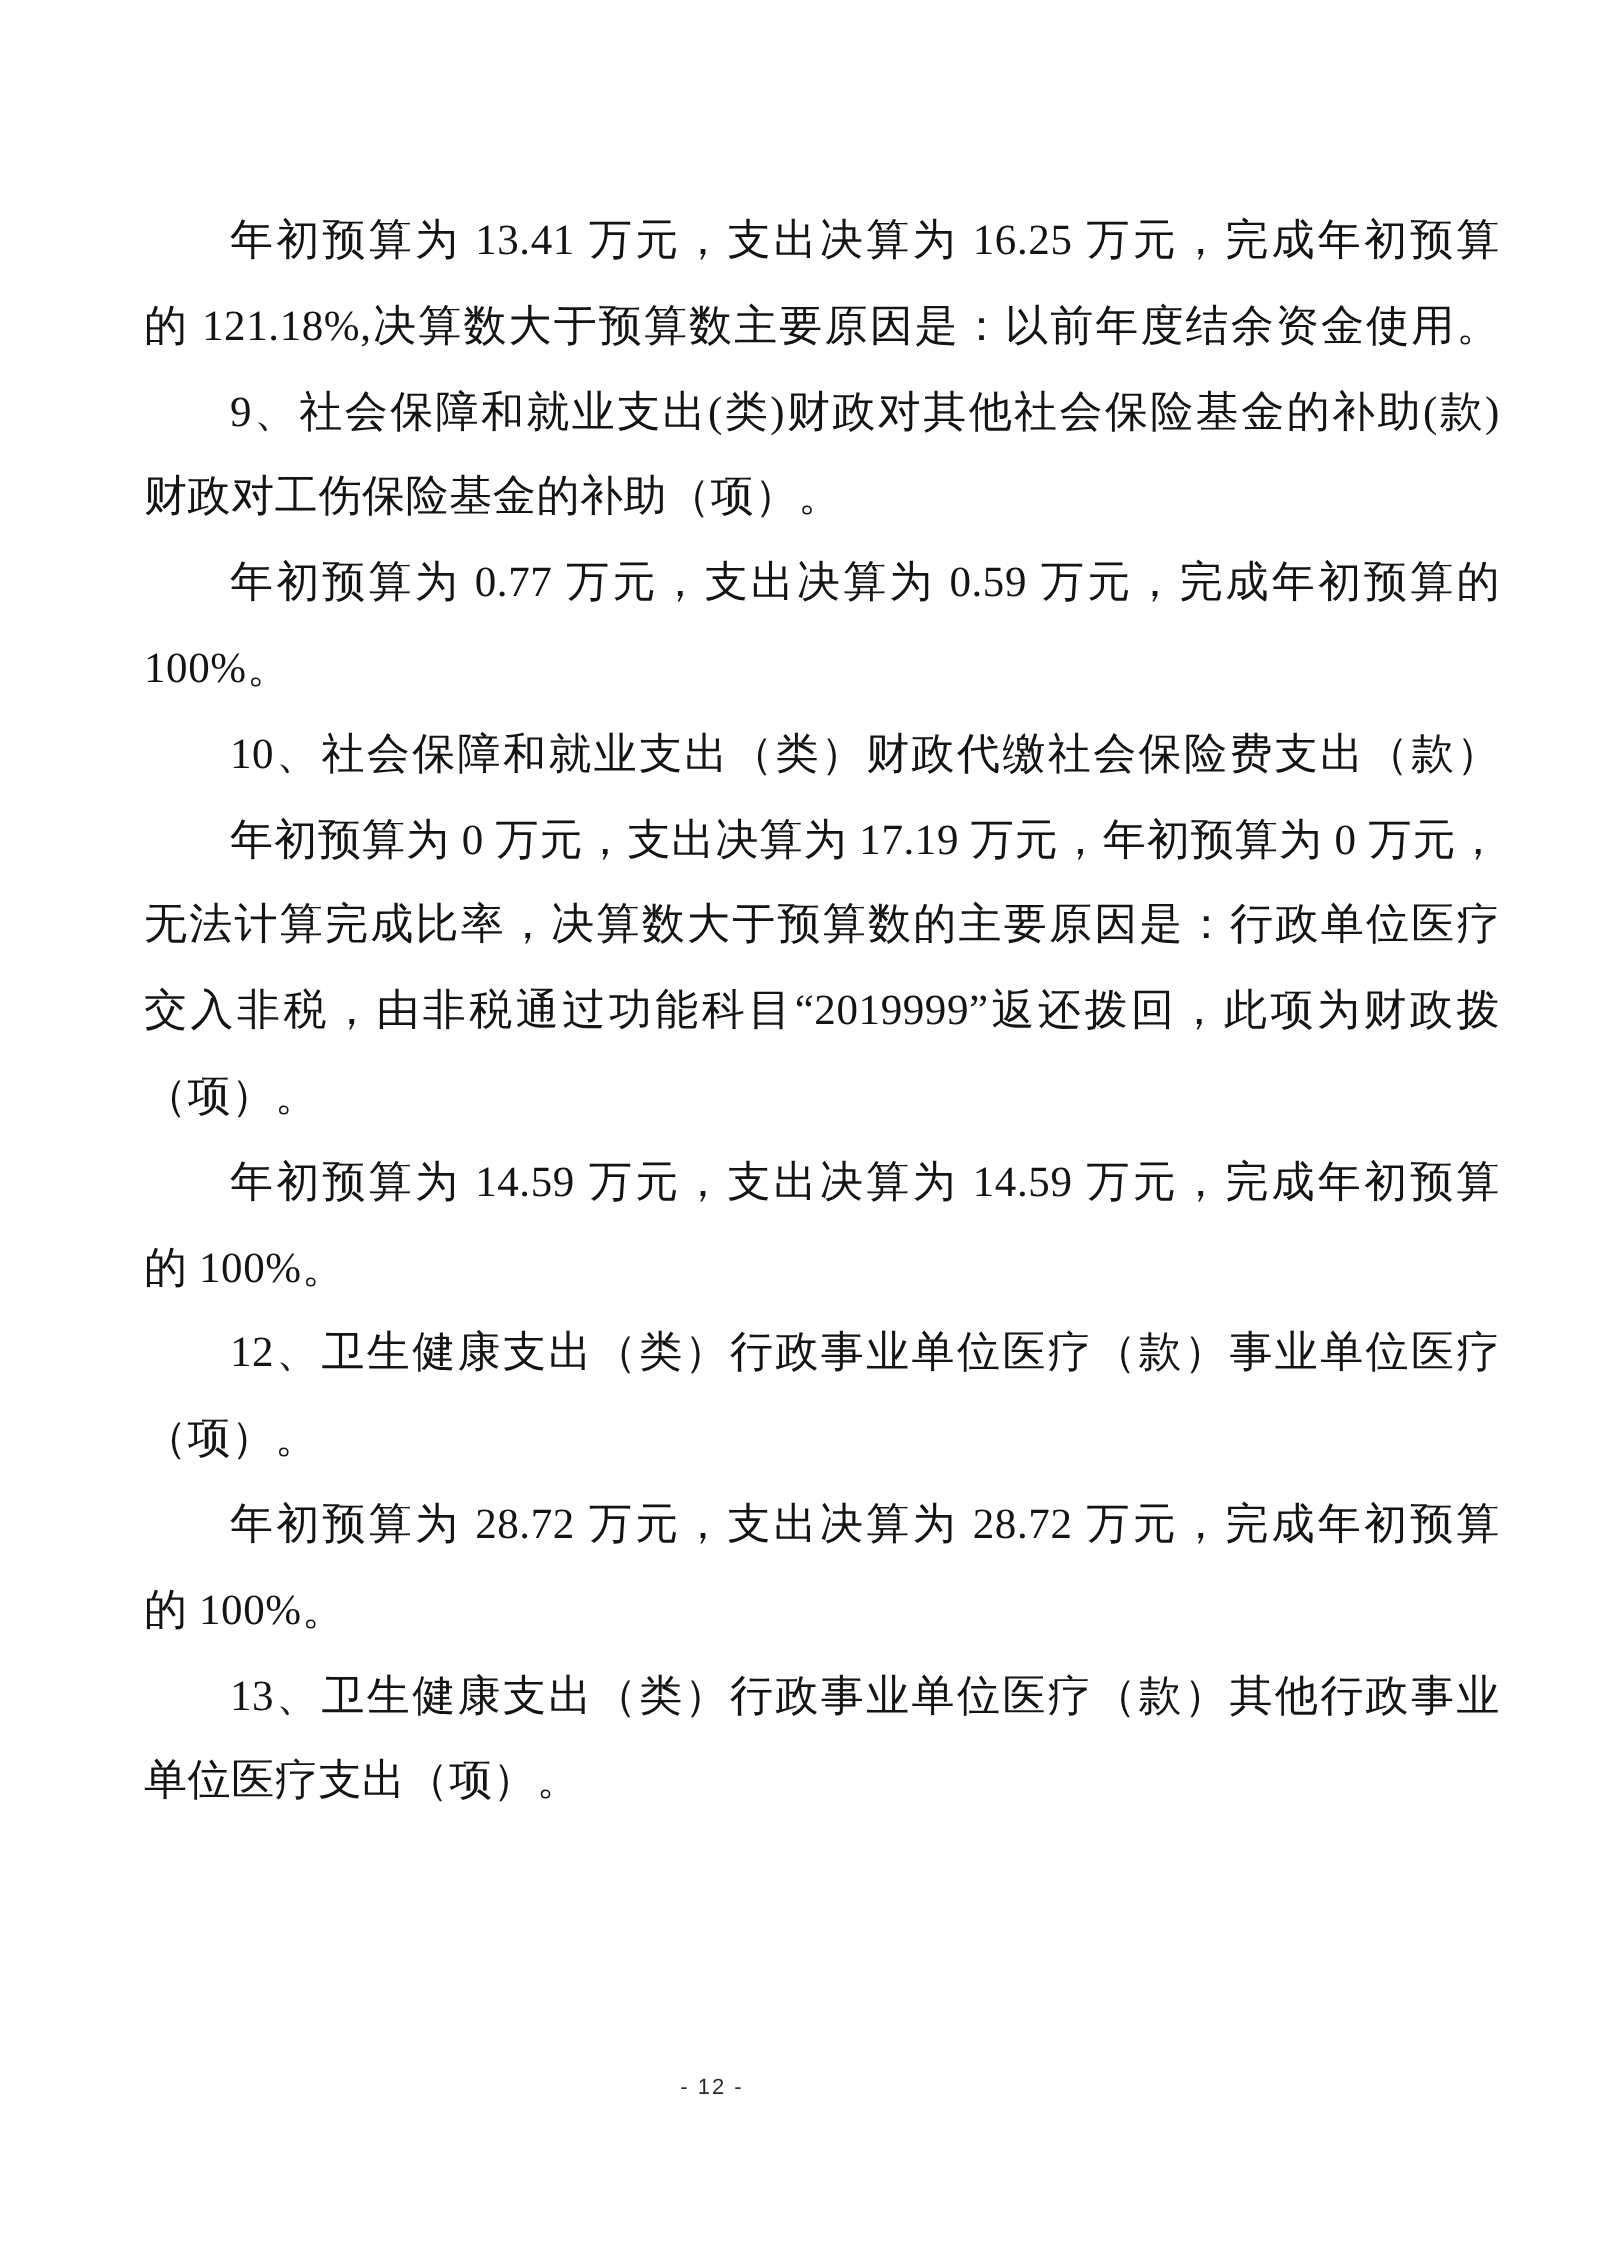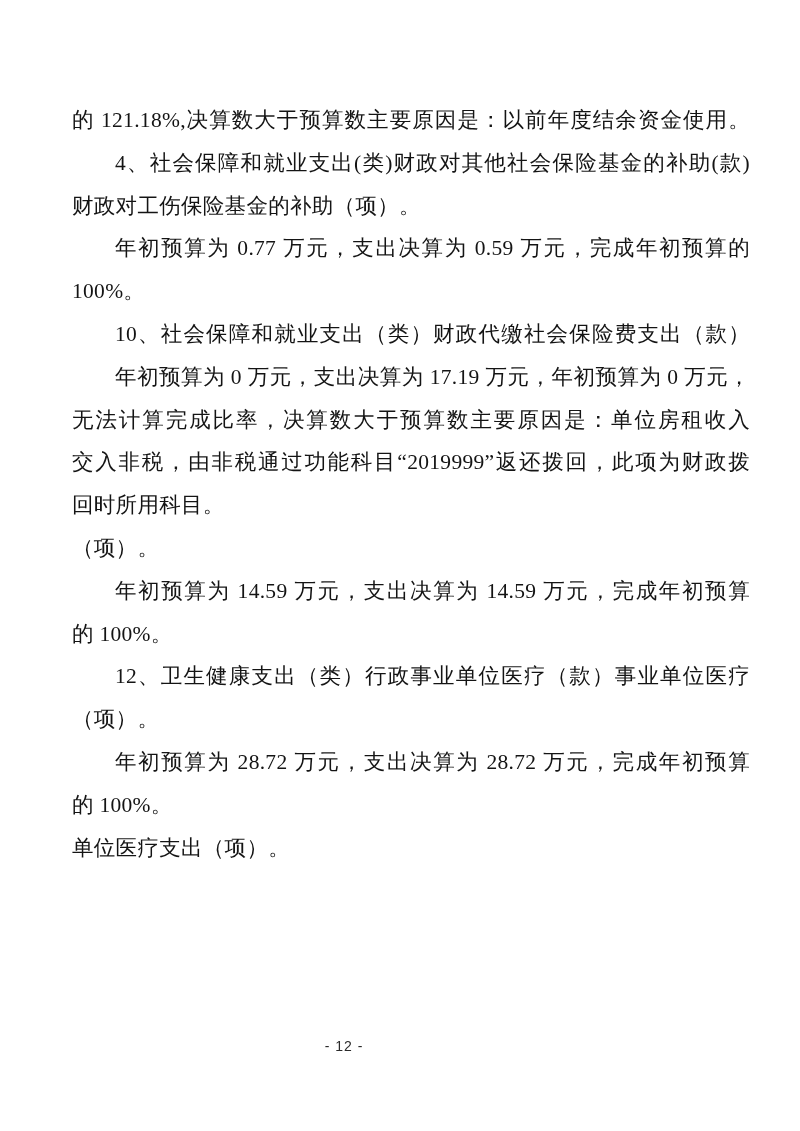--- a/index.html
+++ b/index.html
@@ -36,49 +36,50 @@
   }
   .line.short {
     text-align: right;
     text-align-last: left;
   }
   .line.indent {
     text-indent: 43px;
   }
   .page-number {
     position: absolute;
-    left: 0;
+    left: 12px;
     top: 1038px;
     width: 688px;
     text-align: center;
     font-family: "Liberation Sans", "DejaVu Sans", sans-serif;
-    font-size: 14px;
+    font-size: 11px;
     color: #2b2b2b;
     letter-spacing: 1px;
   }
 </style>
 </head>
 <body>
 
 <div class="page">
   <div class="content">
 
+  <div class="line indent full">年初预算为 13.41 万元，支出决算为 16.25 万元，完成年初预算</div>
       <div class="line full">的 121.18%,决算数大于预算数主要原因是：以前年度结余资金使用。</div>
-      <div class="line indent full">4、社会保障和就业支出(类)财政对其他社会保险基金的补助(款)</div>
+      <div class="line indent full">9、社会保障和就业支出(类)财政对其他社会保险基金的补助(款)</div>
       <div class="line short">财政对工伤保险基金的补助（项）。</div>
       <div class="line indent full">年初预算为 0.77 万元，支出决算为 0.59 万元，完成年初预算的</div>
       <div class="line short">100%。</div>
       <div class="line indent full">10、社会保障和就业支出（类）财政代缴社会保险费支出（款）</div>
       <div class="line indent full">年初预算为 0 万元，支出决算为 17.19 万元，年初预算为 0 万元，</div>
-      <div class="line full">无法计算完成比率，决算数大于预算数主要原因是：单位房租收入</div>
+      <div class="line full">无法计算完成比率，决算数大于预算数的主要原因是：行政单位医疗</div>
       <div class="line full">交入非税，由非税通过功能科目“2019999”返还拨回，此项为财政拨</div>
-      <div class="line short">回时所用科目。</div>
       <div class="line short">（项）。</div>
       <div class="line indent full">年初预算为 14.59 万元，支出决算为 14.59 万元，完成年初预算</div>
       <div class="line short">的 100%。</div>
       <div class="line indent full">12、卫生健康支出（类）行政事业单位医疗（款）事业单位医疗</div>
       <div class="line short">（项）。</div>
       <div class="line indent full">年初预算为 28.72 万元，支出决算为 28.72 万元，完成年初预算</div>
       <div class="line short">的 100%。</div>
+      <div class="line indent full">13、卫生健康支出（类）行政事业单位医疗（款）其他行政事业</div>
       <div class="line short">单位医疗支出（项）。</div>
     </div>
   <div class="page-number">- 12 -</div>
 </div>
 
 </body></html>

